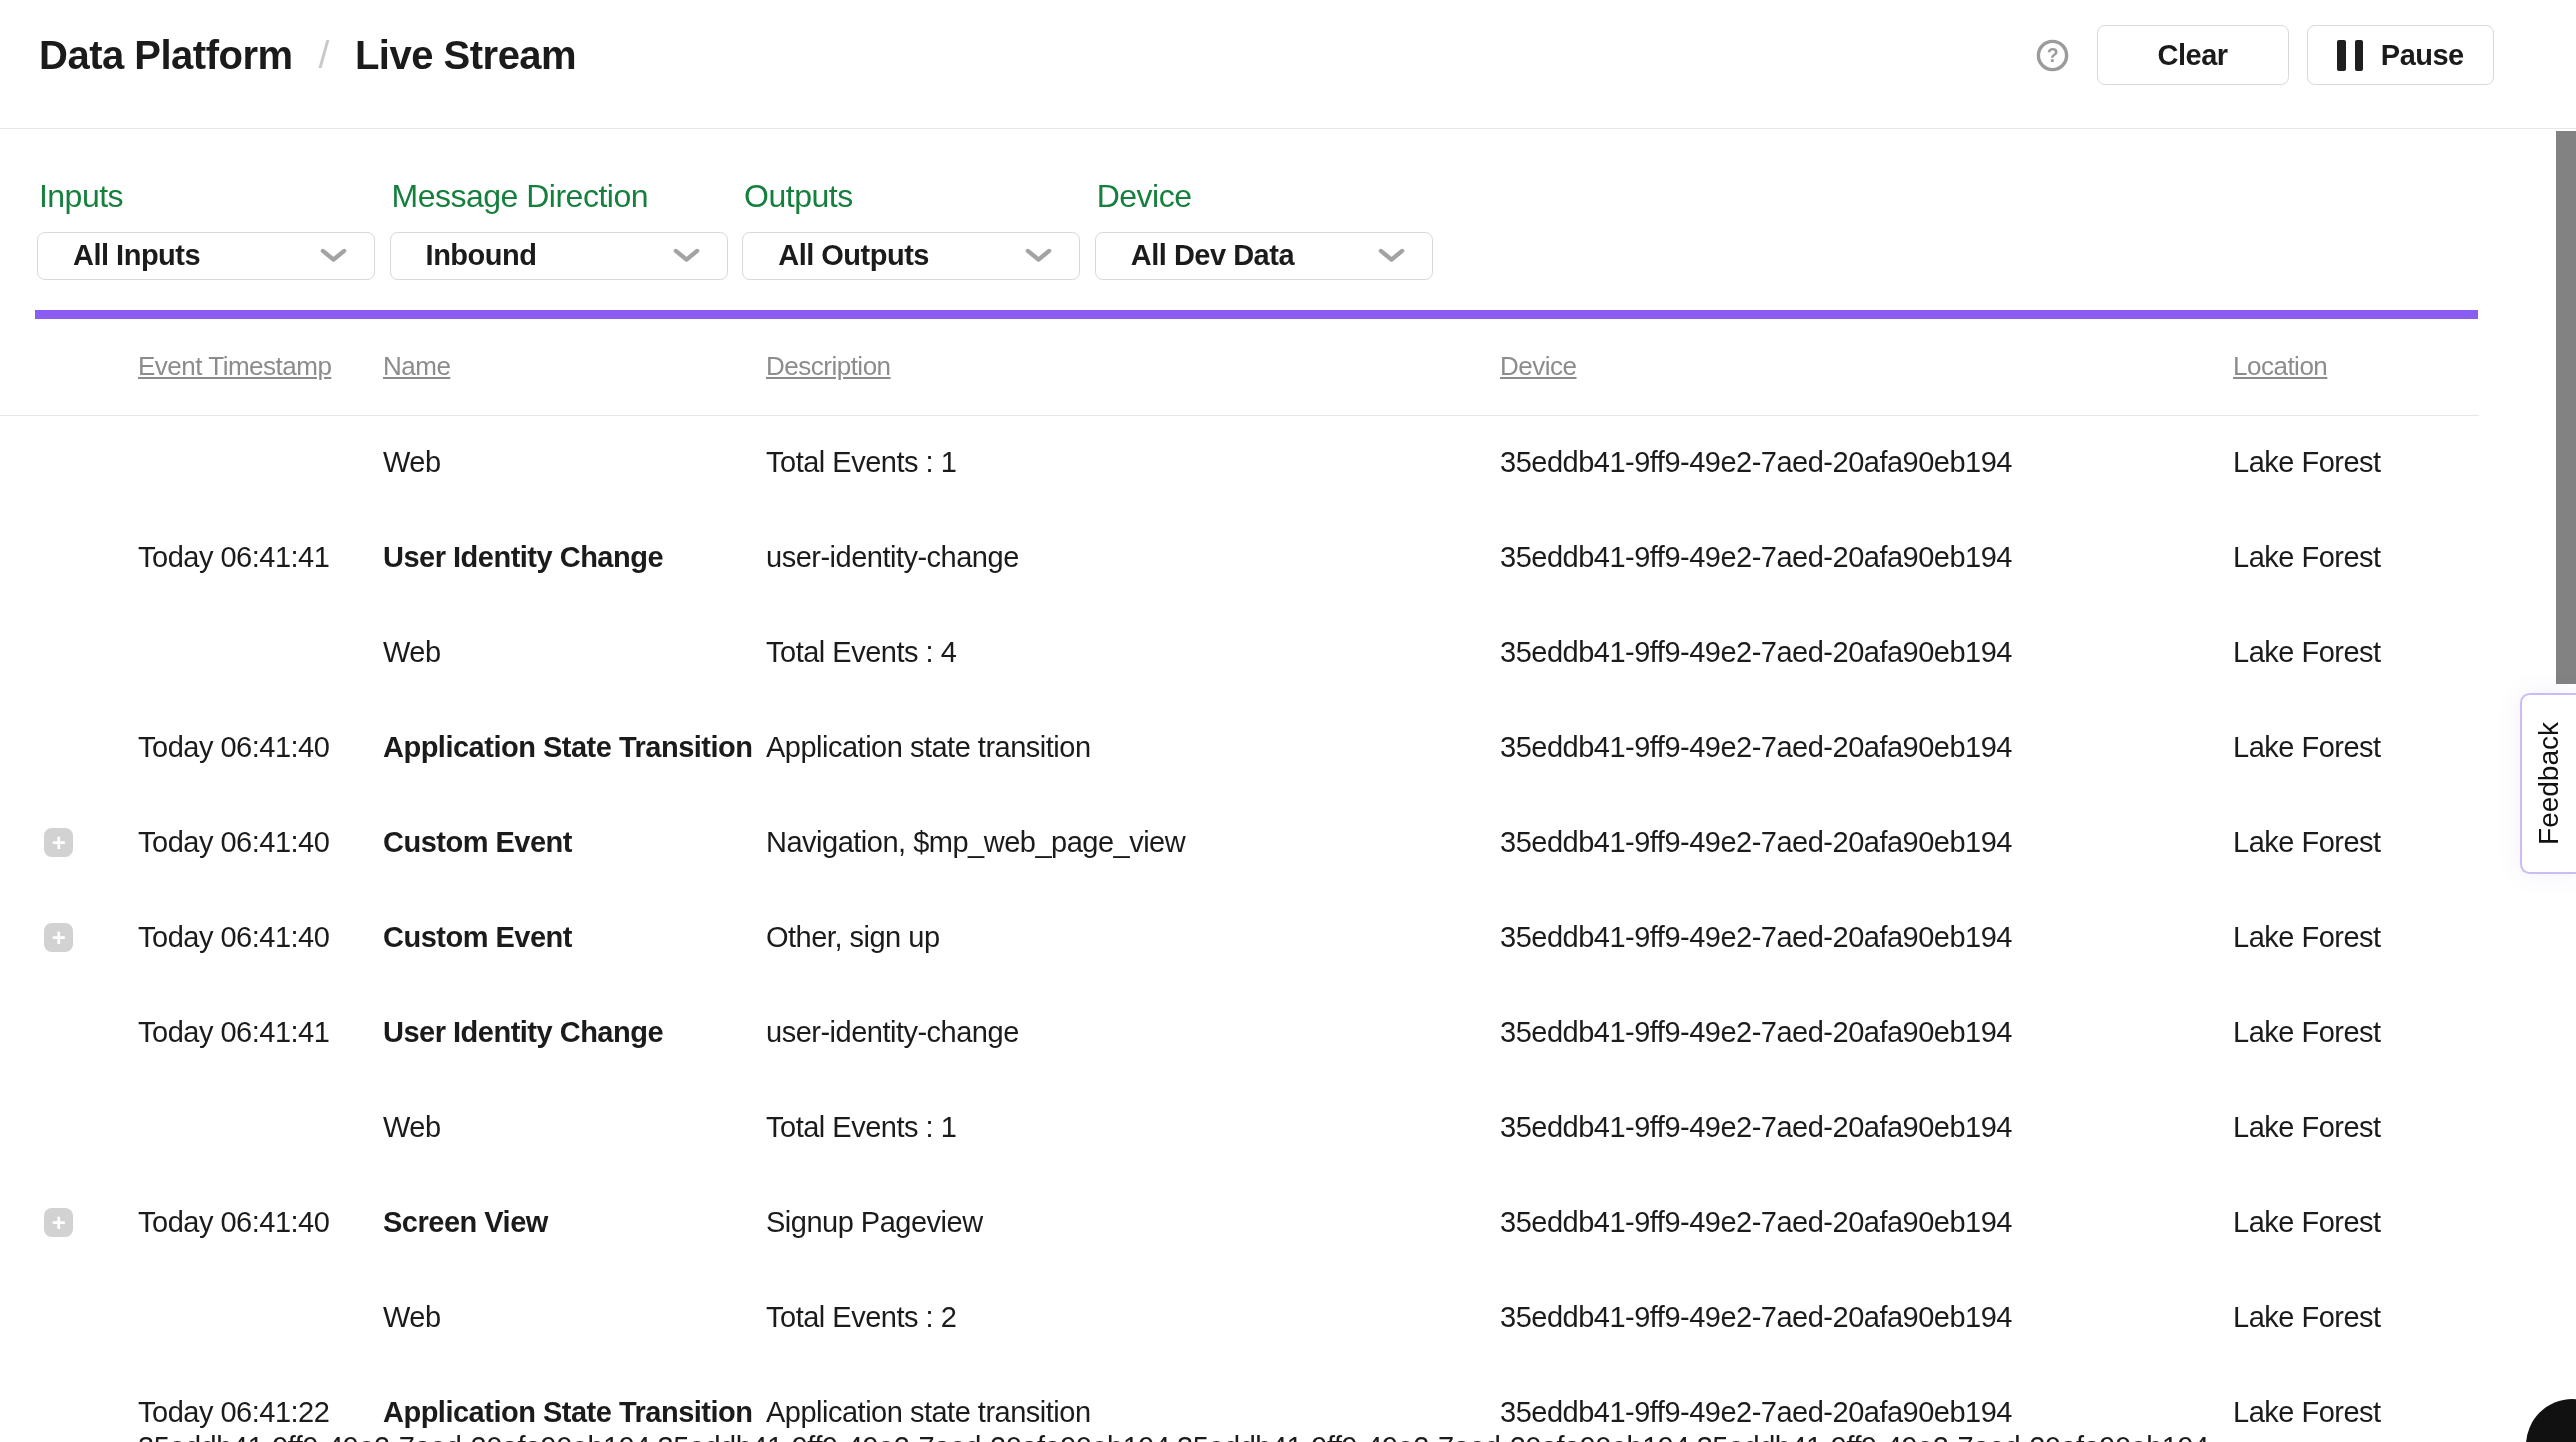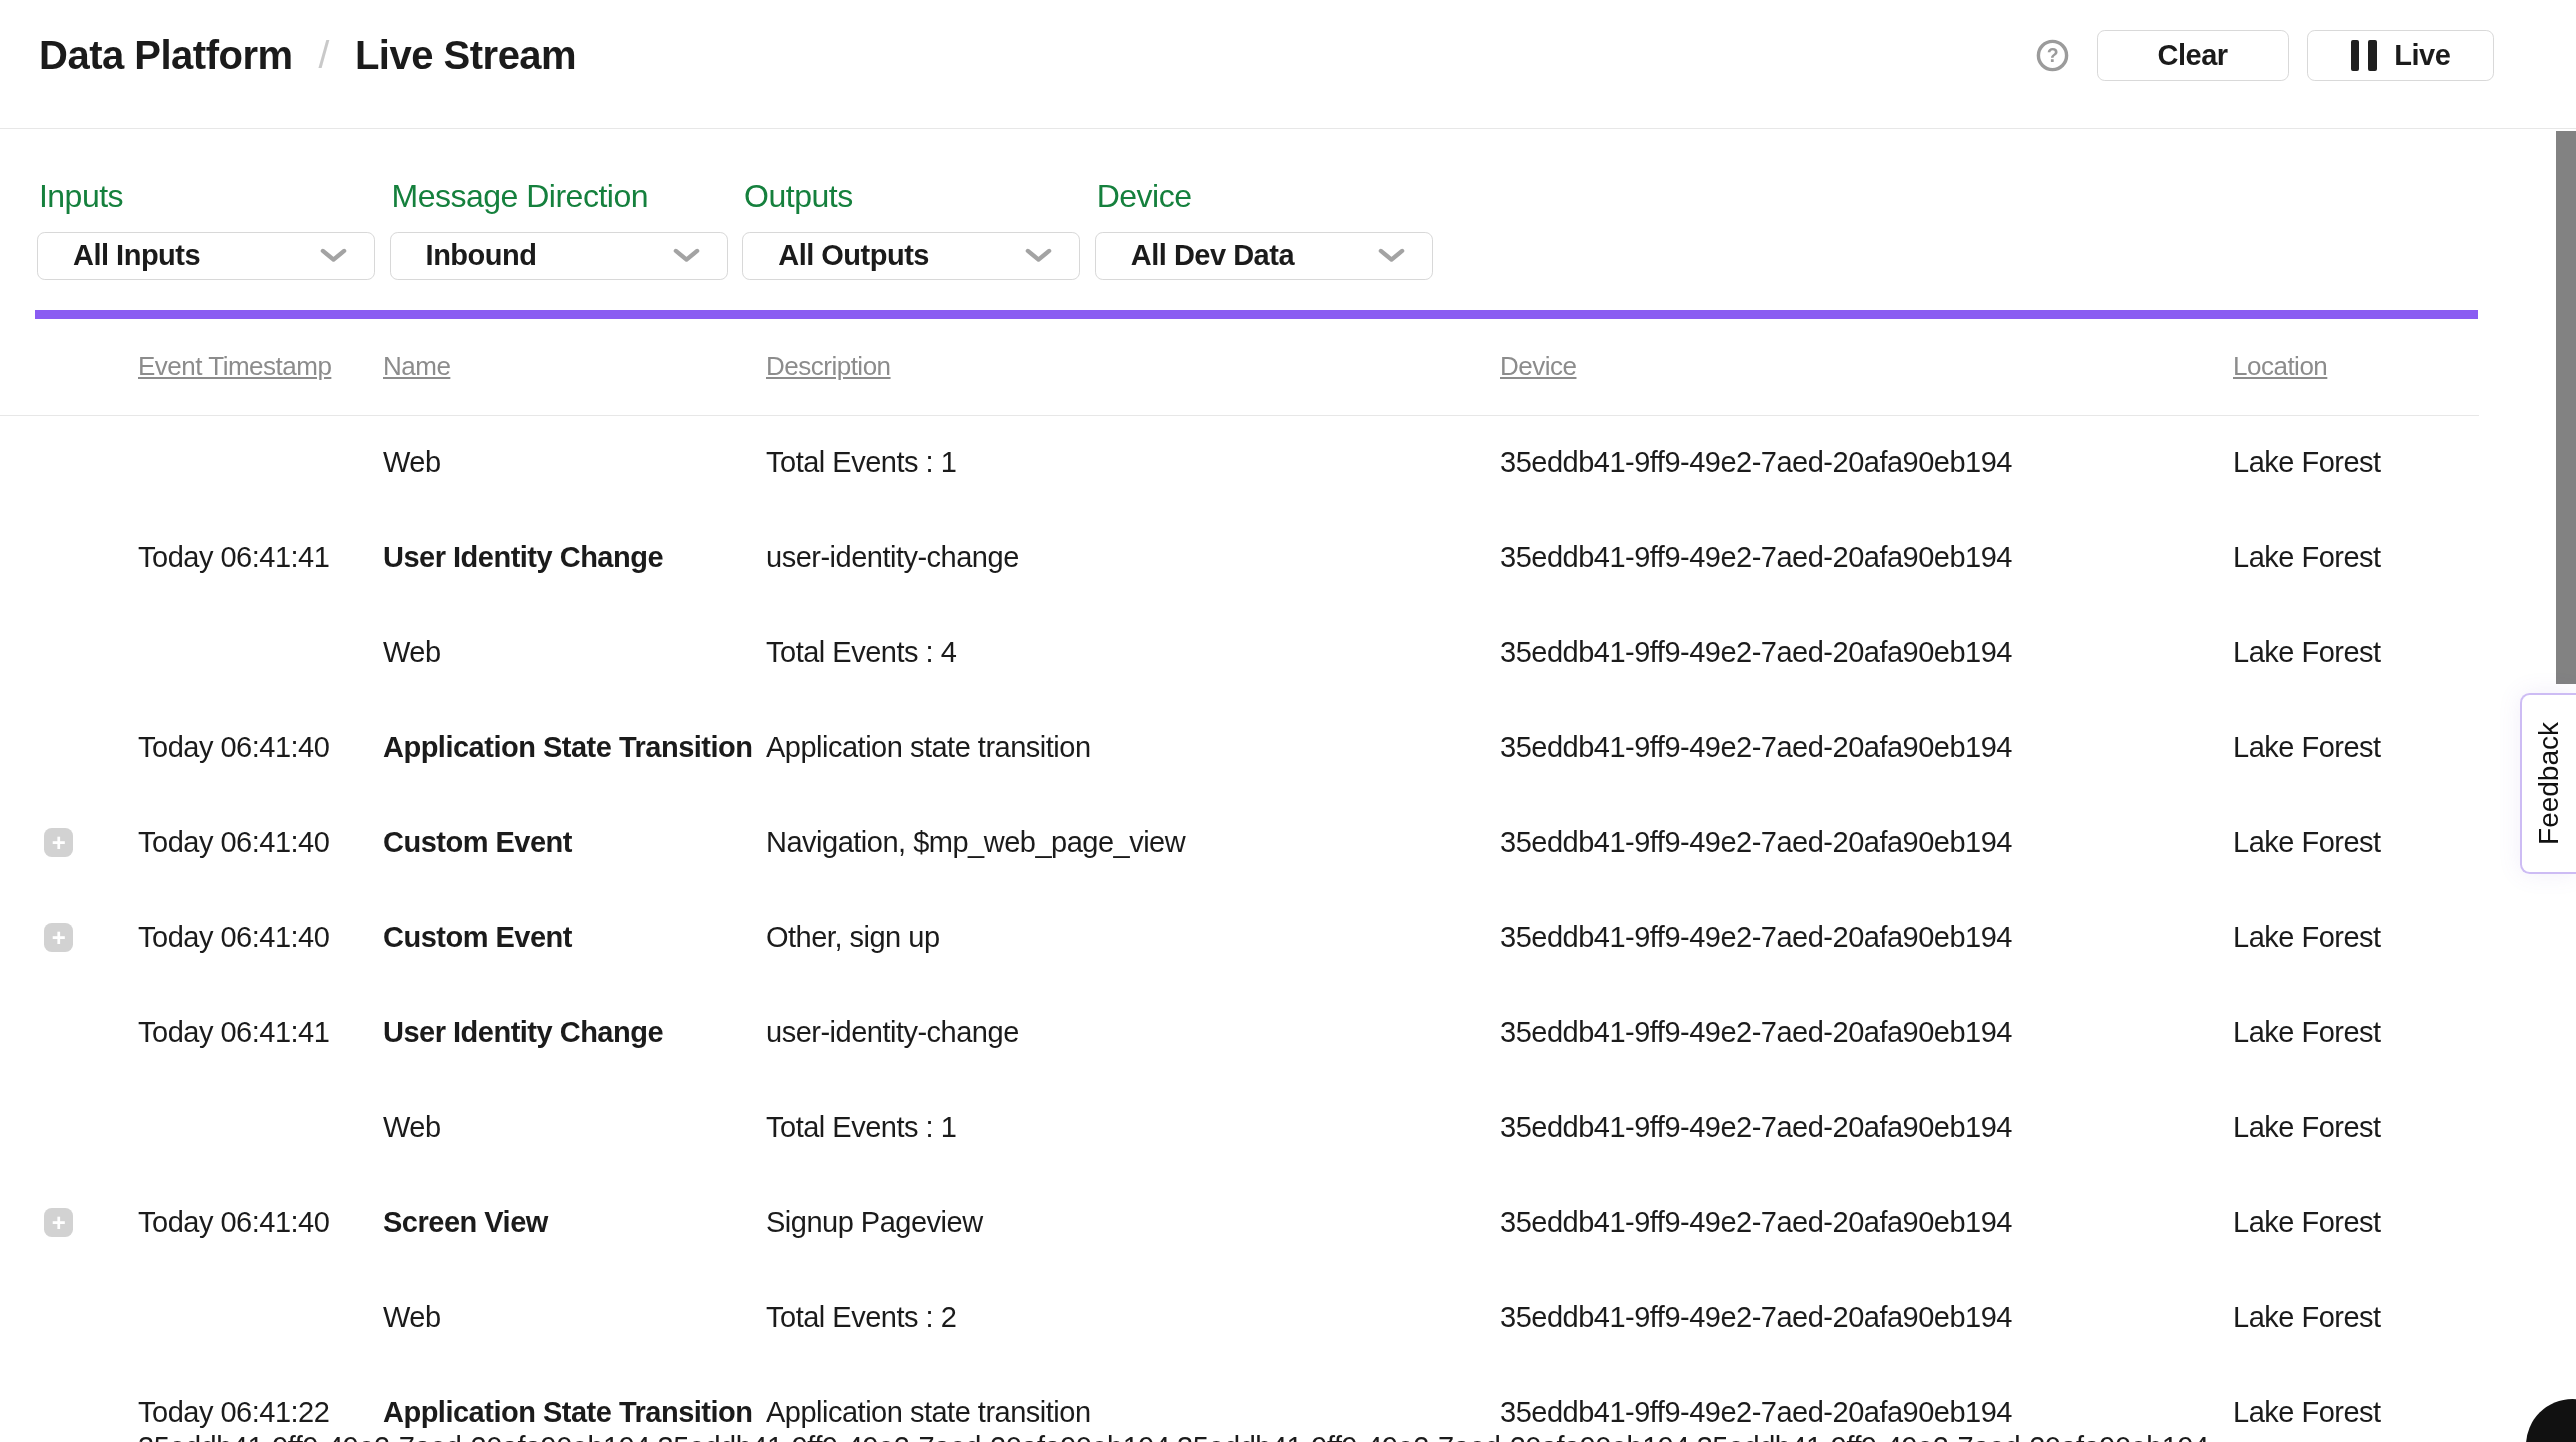--- a/index.html
+++ b/index.html
@@ -14,21 +14,21 @@
   
   .app-header {
     height:129px; border-bottom:1.9px solid #e7e7e7;
     display:flex; align-items:center; padding:0 82px 17.5px 39px;
   }
   .breadcrumb { display:flex; align-items:center; gap:26px; font-size:40px; font-weight:600; }
   .crumb-sep { color:#c9c9c9; font-weight:400; font-size:39px; }
   .header-actions { margin-left:auto; display:flex; align-items:center; }
   .help { width:35px; height:35px; margin-right:27px; cursor:pointer; }
   .btn {
-    height:51px; background:#fff; border:1.9px solid #d9d9d9; border-radius:7.8px;
+    height:60px; background:#fff; border:1.9px solid #d9d9d9; border-radius:7.8px;
     font-family:inherit; font-size:29px; font-weight:700; color:#1b1b1b;
     display:flex; align-items:center; justify-content:center; cursor:pointer;
     letter-spacing:-0.5px;
   }
   .btn-clear { min-width:192px; margin-right:18.4px; }
   .btn-pause { min-width:187px; gap:17.5px; }
   .pause-glyph { display:flex; gap:8.7px; }
   .pause-glyph i { display:block; width:8.7px; height:31px; background:#1f1f1f; border-radius:1.9px; }
 
   
@@ -103,21 +103,21 @@
         </svg>
       </span>
       <button class="btn btn-clear">
         <span>Clear</span>
       </button>
       <button class="btn btn-pause">
         <span class="pause-glyph">
             <i></i>
             <i></i>
           </span>
-        <span>Live</span>
+        <span>Pause</span>
       </button>
     </div>
   </header>
 
   <section class="filters">
   <div class="filter">
     <div class="filter-label">Inputs</div>
     <div class="select">
       <span class="select-value">All Inputs</span>
       <svg class="chevron" viewBox="0 0 28 16" width="27" height="15.5">

